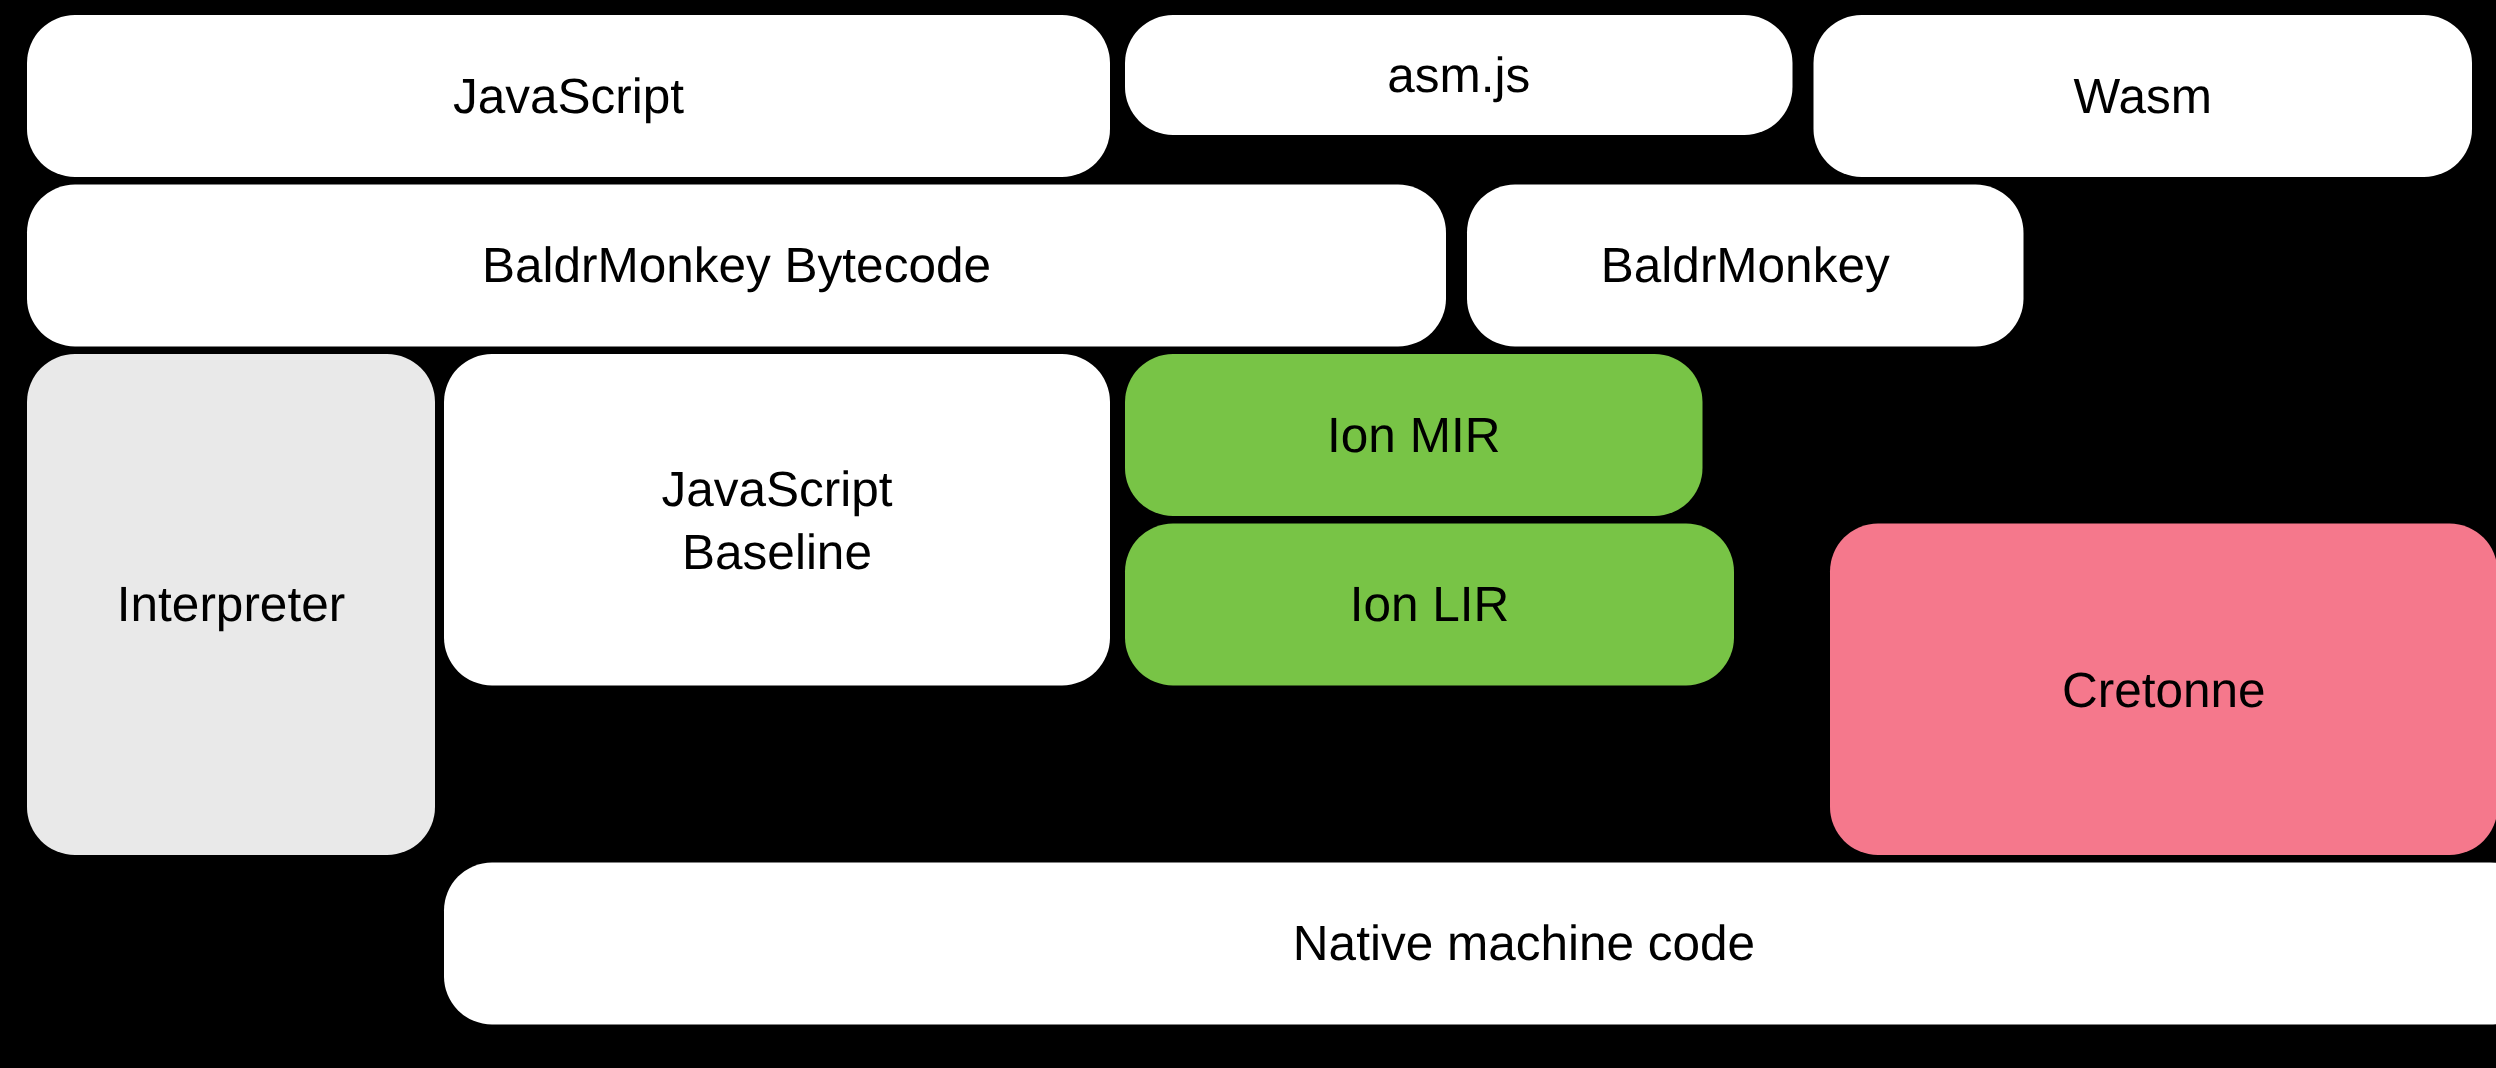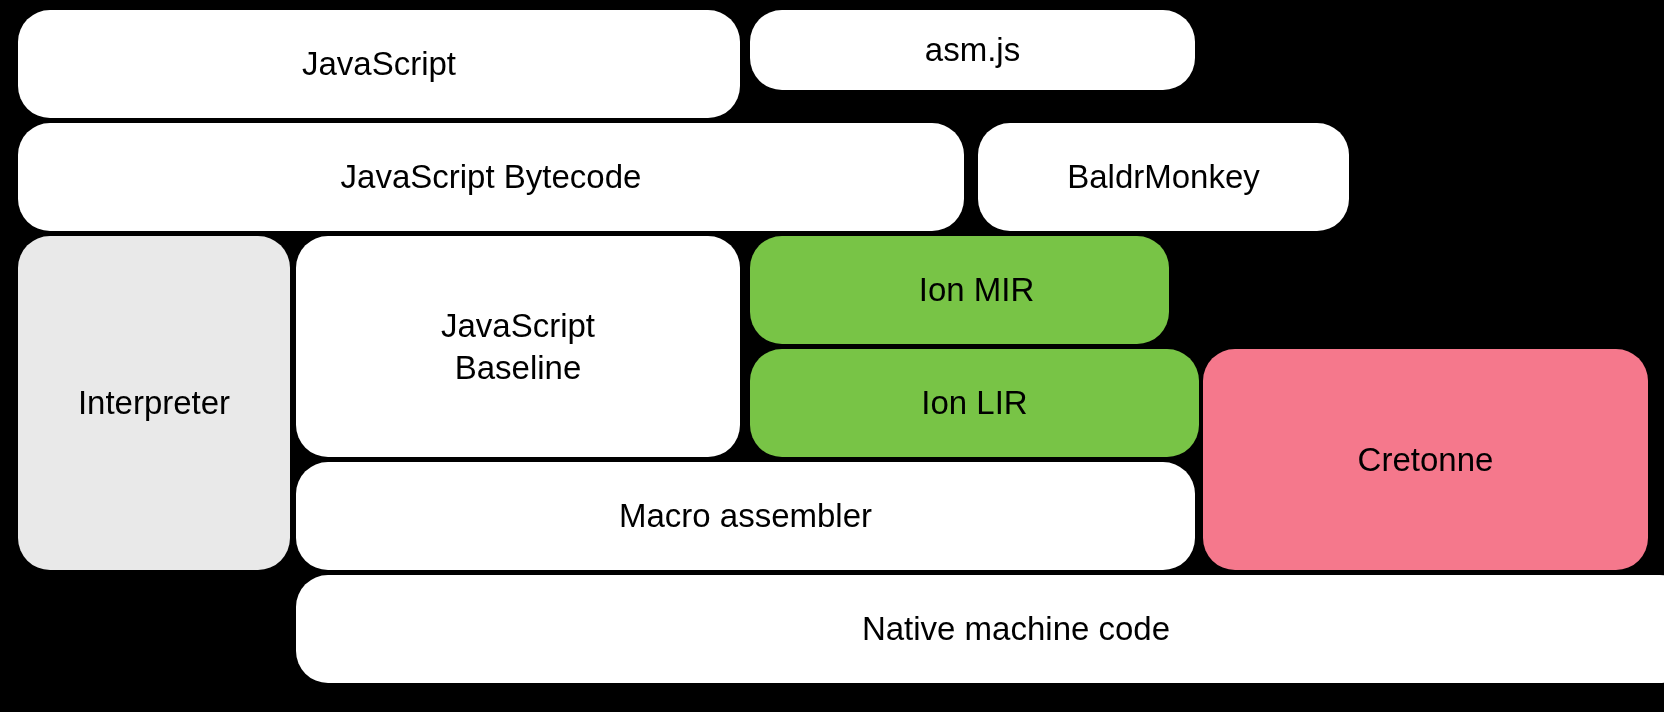--- a/index.html
+++ b/index.html
@@ -26,51 +26,54 @@
     line-height: 1.25;
   }
   .label {
     text-align: center;
     white-space: pre-line;
   }
   
   .c-white { background: #ffffff; }
   .c-gray  { background: #e9e9e9; }
   .c-green { background: #78c446; }
-  .c-pink  { background: #f5788c; }
+  .c-pink  { background: #f5788c; margin-left: 17px; }
   
   .b-javascript          { left: 18px;   top: 10px;  width: 722px;  height: 108px; }
   .b-asm-js              { left: 750px;  top: 10px;  width: 445px;  height: 80px; }
   .b-wasm                { left: 1209px; top: 10px;  width: 439px;  height: 108px; }
   .b-javascript-bytecode { left: 18px;   top: 123px; width: 946px;  height: 108px; }
   .b-baldrmonkey         { left: 978px;  top: 123px; width: 371px;  height: 108px; }
   .b-interpreter         { left: 18px;   top: 236px; width: 272px;  height: 334px; }
   .b-javascript-baseline { left: 296px;  top: 236px; width: 444px;  height: 221px; }
-  .b-ion-mir             { left: 750px;  top: 236px; width: 385px;  height: 108px; padding-left: 34px; }
-  .b-ion-lir             { left: 750px;  top: 349px; width: 449px;  height: 108px; }
+  .b-ion-mir             { left: 750px;  top: 236px; width: 385px;  height: 108px; }
+  .b-ion-lir             { left: 750px;  top: 349px; width: 406px;  height: 108px; }
   .b-cretonne            { left: 1203px; top: 349px; width: 445px;  height: 221px; }
   .b-macro-assembler     { left: 296px;  top: 462px; width: 899px;  height: 108px; }
   .b-native-machine-code { left: 296px;  top: 575px; width: 1352px; height: 108px; }
 </style>
 </head>
 <body style="background: rgb(0, 0, 0);">
 
 <div class="stage">
 
   <div class="box c-white b-javascript" style="background: rgb(255, 255, 255);">
     <span class="label">JavaScript</span>
   </div>
 
   <div class="box c-white b-asm-js" style="background: rgb(255, 255, 255);">
     <span class="label">asm.js</span>
   </div>
 
+  <div class="box c-white b-wasm" style="background: rgb(255, 255, 255);">
+    <span class="label">Wasm</span>
+  </div>
 
   <div class="box c-white b-javascript-bytecode" style="background: rgb(255, 255, 255);">
-    <span class="label">JavaScript Bytecode</span>
+    <span class="label">BaldrMonkey Bytecode</span>
   </div>
 
   <div class="box c-white b-baldrmonkey" style="background: rgb(255, 255, 255);">
     <span class="label">BaldrMonkey</span>
   </div>
 
   <div class="box c-gray b-interpreter" style="background: rgb(233, 233, 233);">
     <span class="label">Interpreter</span>
   </div>
 
@@ -84,21 +87,18 @@
   </div>
 
   <div class="box c-green b-ion-lir" style="background: rgb(120, 196, 70);">
     <span class="label">Ion LIR</span>
   </div>
 
   <div class="box c-pink b-cretonne" style="background: rgb(245, 120, 140);">
     <span class="label">Cretonne</span>
   </div>
 
-  <div class="box c-white b-macro-assembler" style="background: rgb(255, 255, 255);">
-    <span class="label">Macro assembler</span>
-  </div>
 
   <div class="box c-white b-native-machine-code" style="background: rgb(255, 255, 255); padding-left: 44px;">
     <span class="label">Native machine code</span>
   </div>
 
 </div>
 
 </body></html>

